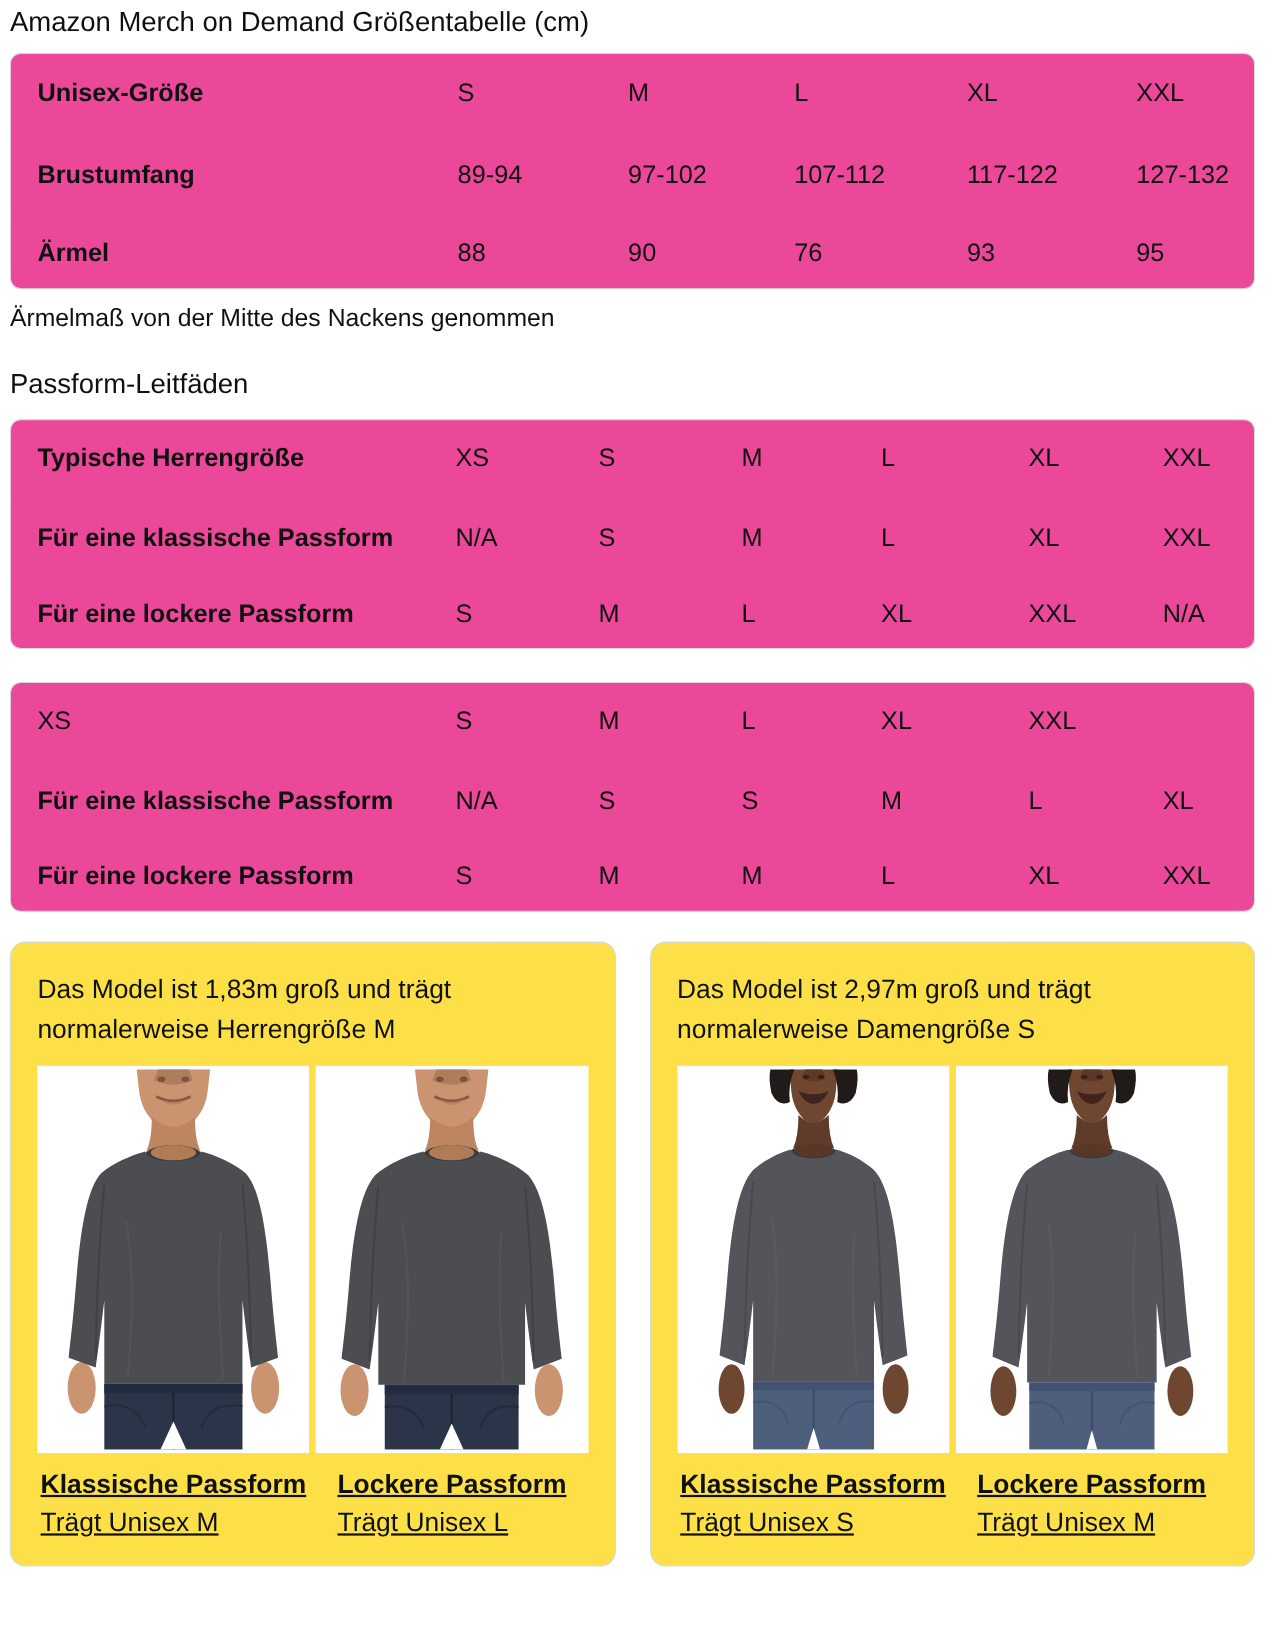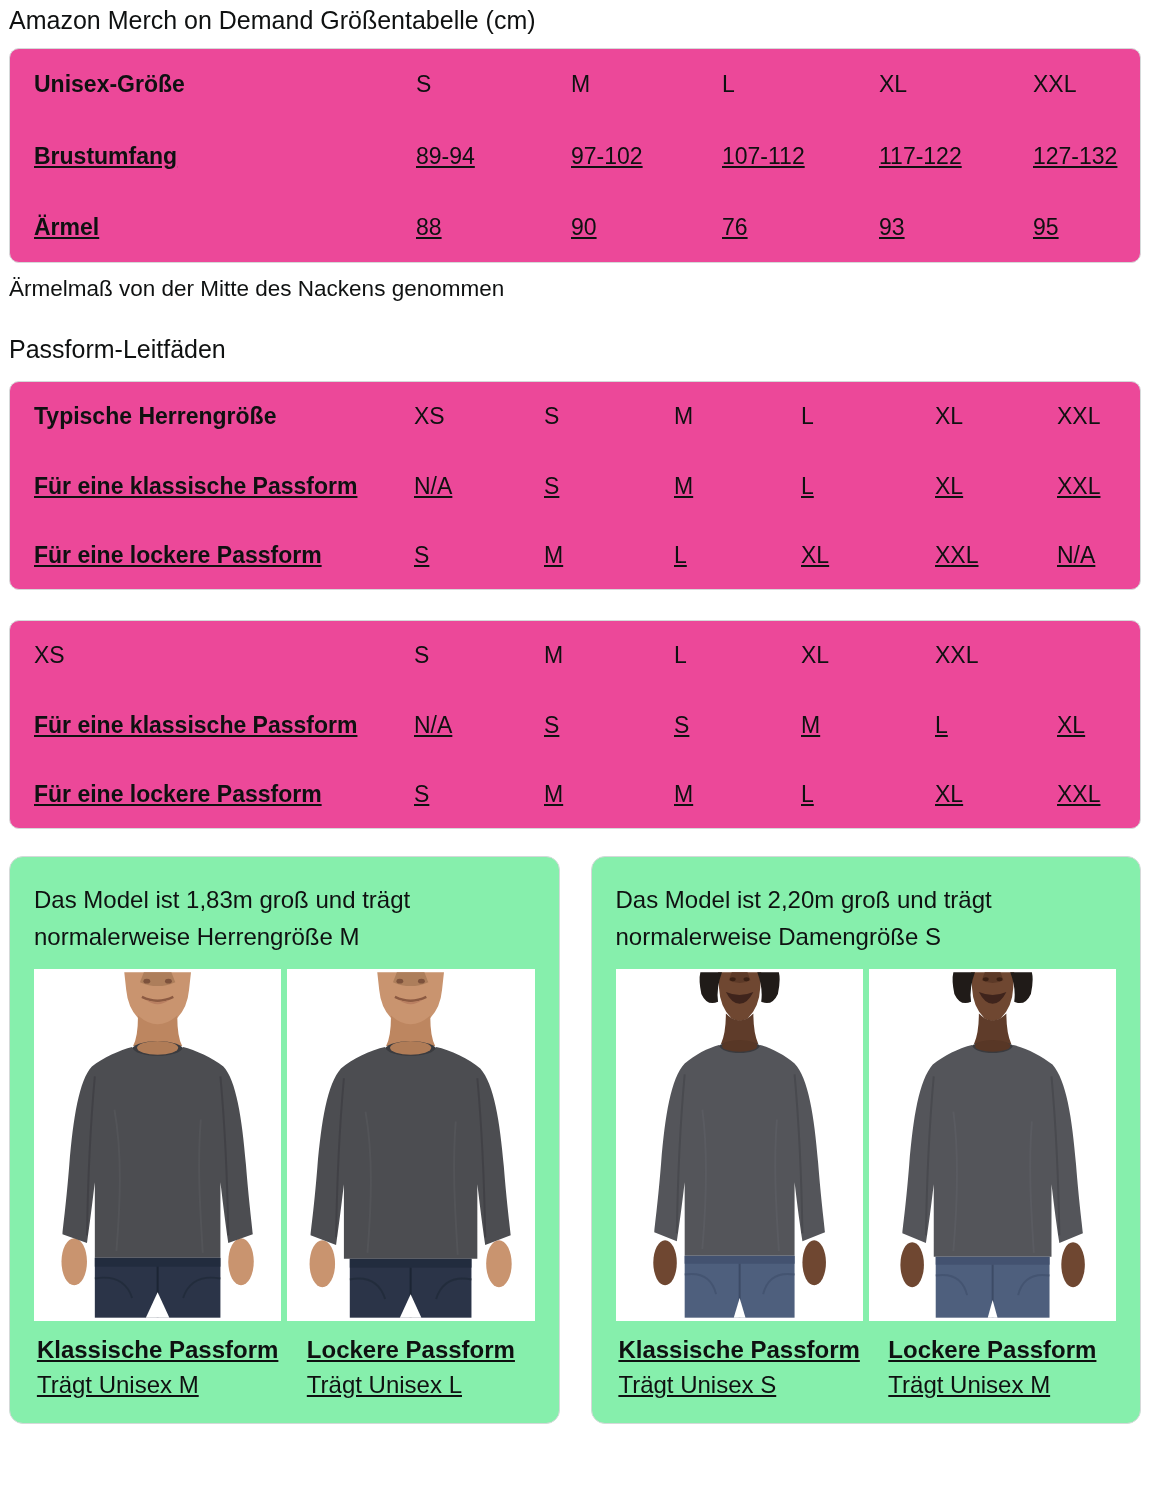--- a/index.html
+++ b/index.html
@@ -8,32 +8,32 @@
     width:1167px; height:1500px; overflow:hidden;
     font-family:"Liberation Sans","DejaVu Sans",sans-serif;
     color:#0F1111;
   }
   .page { padding:6px 26px 0 9px; }
 
   .page-title { font-size:25px; font-weight:400; margin:0 0 13px 0; line-height:1.15; }
 
   .table { border:1px solid #D5D9D9; border-radius:10px; overflow:hidden; background:#ec4899; }
   .table .row { display:grid; align-items:center; padding-left:24px; }
-  .table .row + .row { border-top:2px solid #ec4899;text-decoration:underline; }
+  .table .row + .row { border-top:6px solid #ec4899; }
   .table.size-table .row { grid-template-columns:382px 155px 151px 157px 154px 1fr; height:71px; }
   .table.fit-table  .row { grid-template-columns:380px 130px 130px 127px 134px 122px 1fr; height:69px; }
   .row .label { font-weight:700; font-size:23px; white-space:nowrap; }
   .row .val   { font-weight:400; font-size:23px; white-space:nowrap; }
 
   .note { font-size:22.5px; margin:13px 0 0 0; }
   .section-title { font-size:25px; font-weight:400; margin:33px 0 17px 0; line-height:1.15; }
   .fit-table.first { margin-bottom:30px; }
 
   .cards { display:grid; grid-template-columns:1fr 1fr; gap:31px; margin-top:27px; }
-  .card { border:1px solid #D5D9D9; border-radius:14px; padding:24px 24px 20px 24px; background:#86efac; height:568px; }
+  .card { border:1px solid #D5D9D9; border-radius:14px; padding:24px 24px 20px 24px; background:#fde047; height:568px; }
   .card .desc { font-size:24px; line-height:37px; margin:0 0 14px 0; }
   .photos { display:grid; grid-template-columns:1fr 1fr; gap:6px;text-decoration:underline; }
   .photos figure { margin:0; display:flex; flex-direction:column; align-items:center; }
   svg.model { width:100%; height:352px; display:block; background:#ffffff; }
   .fit-label  { font-weight:700; font-size:24px; margin-top:15px; text-align:center; white-space:nowrap; }
   .size-label { font-weight:400; font-size:24px; margin-top:7px; text-align:left; white-space:nowrap; }
 </style>
 </head>
 <body>
 
@@ -193,21 +193,21 @@
           </svg>
           <figcaption>
             <div class="fit-label">Lockere Passform</div>
             <div class="size-label">Trägt Unisex L</div>
           </figcaption>
         </figure>
       </div>
     </div>
 
     <div class="card">
-      <p class="desc">Das Model ist 2,20m groß und trägt normalerweise Damengröße S</p>
+      <p class="desc">Das Model ist 2,97m groß und trägt normalerweise Damengröße S</p>
       <div class="photos">
         <figure>
           <svg class="model" viewBox="0 0 252 352" aria-hidden="true">
             <path d="M104,0 L148,0 L147,16 Q146,36 134,47 Q126,52 118,47 Q106,36 105,16 Z" fill="#6F4731"></path>
             <path d="M86,0 L108,0 Q102,16 104,30 Q93,35 87,22 Q84,8 86,0 Z" fill="#201B18"></path>
             <path d="M144,0 L166,0 Q168,8 165,22 Q159,35 148,30 Q150,16 144,0 Z" fill="#201B18"></path>
             <path d="M118,0 L134,0 L137,8 Q126,14 115,8 Z" fill="#5C3927"></path>
             <ellipse cx="119" cy="7" rx="3" ry="2" fill="#3A2014"></ellipse>
             <ellipse cx="133" cy="7" rx="3" ry="2" fill="#3A2014"></ellipse>
             <path d="M112,20 Q126,26 140,20 Q134,32 126,32 Q118,32 112,20 Z" fill="#3F241C"></path>

